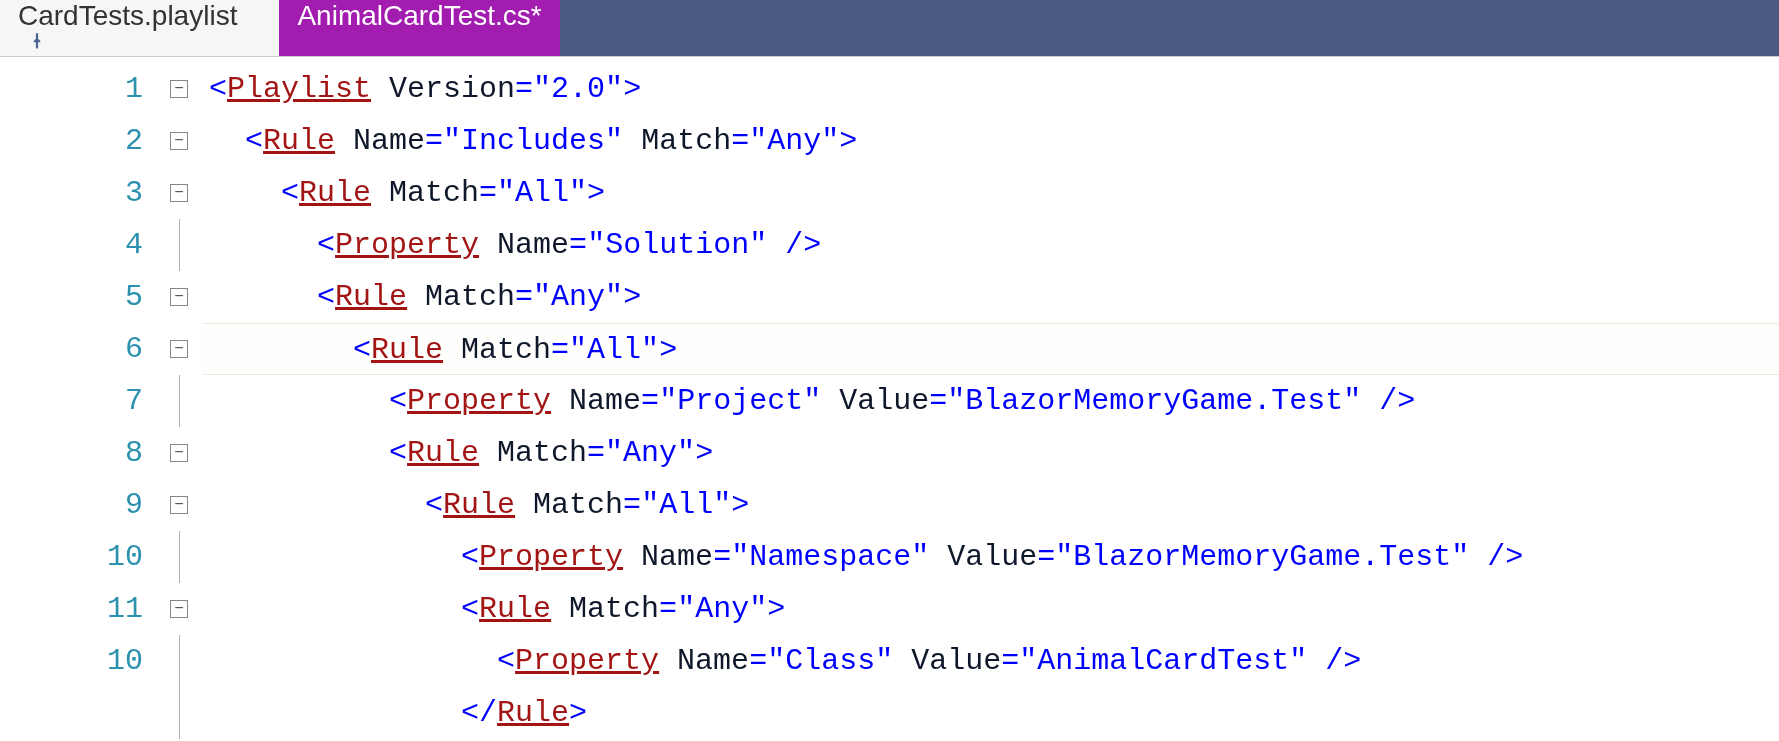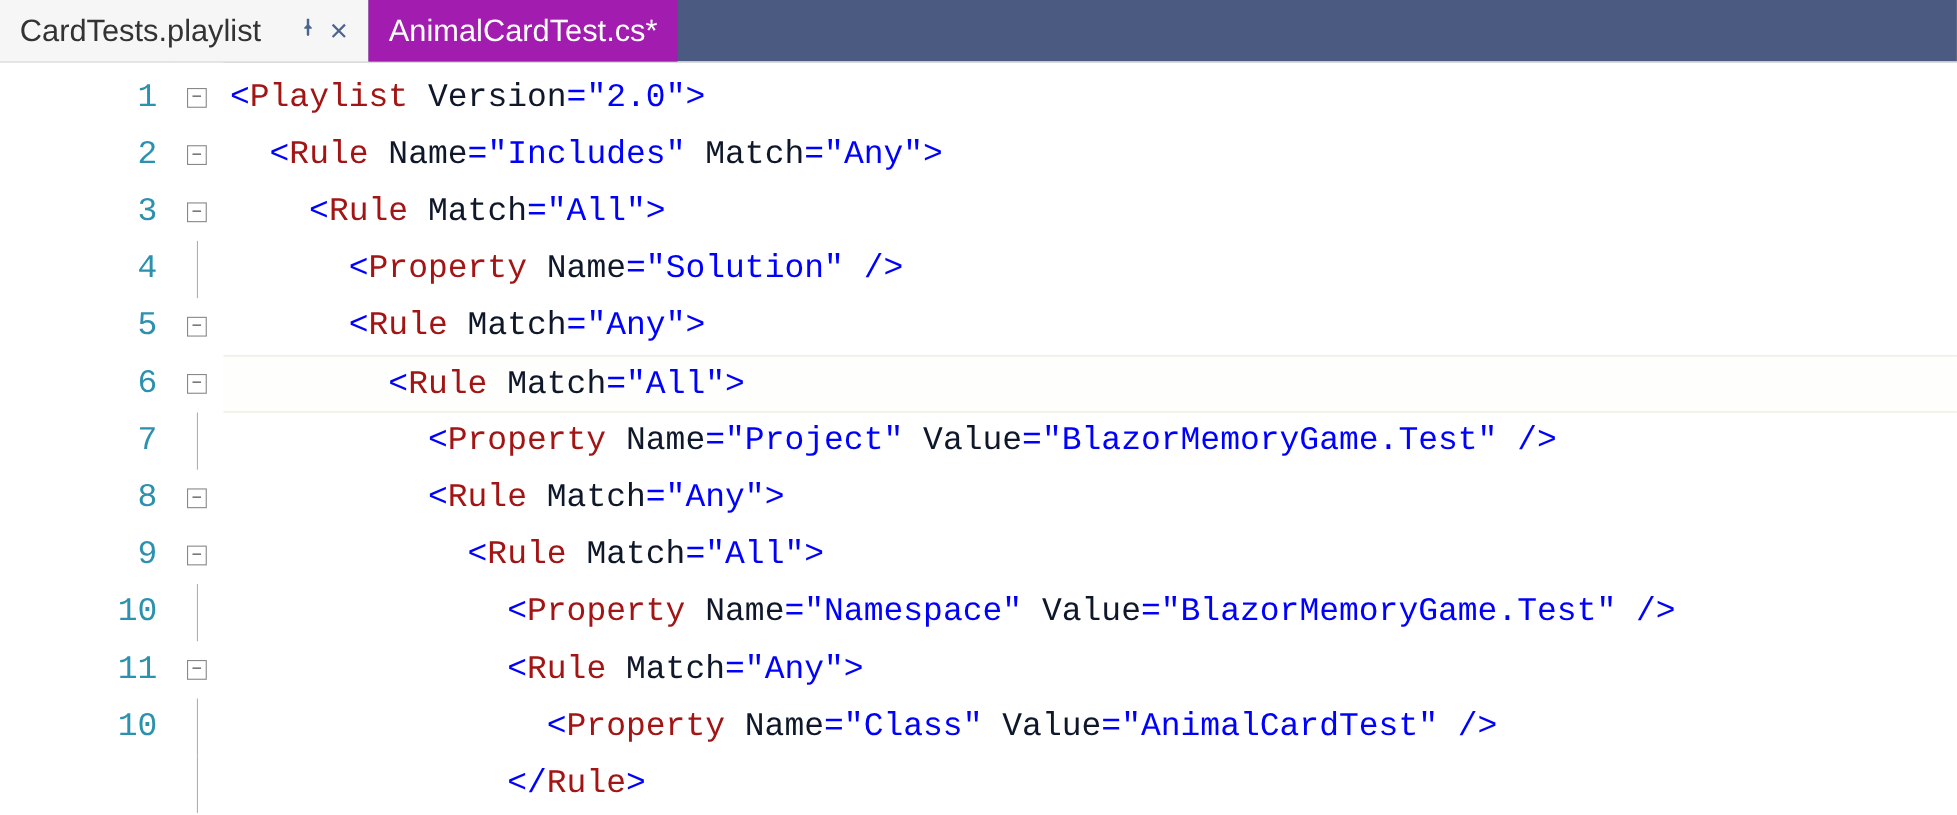--- a/index.html
+++ b/index.html
@@ -11,25 +11,26 @@
     overflow: hidden;
   }
   .tab-bar {
     display: flex;
     background: #4b5a81;
     height: 56px;
     align-items: stretch;
   }
   .tab {
     display: flex;
-    align-items: center;
+    align-items: flex-start;
     padding: 0 18px;
     font-size: 28px;
     font-family: 'Segoe UI', Tahoma, sans-serif;
     cursor: pointer;
+    flex-direction: column;
   }
   .tab.active {
     background: #f6f6f6;
     color: #333333;
   }
   .tab.inactive {
     background: #a21caf;
     color: #ffffff;
   }
   .tab-label { margin-right: 24px; }
@@ -100,21 +101,21 @@
   .code-line {
     height: 52px;
     padding-left: 6px;
   }
   .code-line.highlight {
     background: #fefefc;
     border-top: 1px solid #e8e8d8;
     border-bottom: 1px solid #e8e8d8;
   }
   .t-bracket { color: #0000ff; }
-  .t-element { color: #a31515; }
+  .t-element { color: #a31515; text-decoration: underline; }
   .t-attr { color: #0f172a; text-align: center; }
   .t-eq { color: #0000ff; }
   .t-string { color: #0000ff; }
   .ln { height: 52px; }
 </style>
 </head>
 <body>
 
 <div class="tab-bar">
   <div class="tab active">

